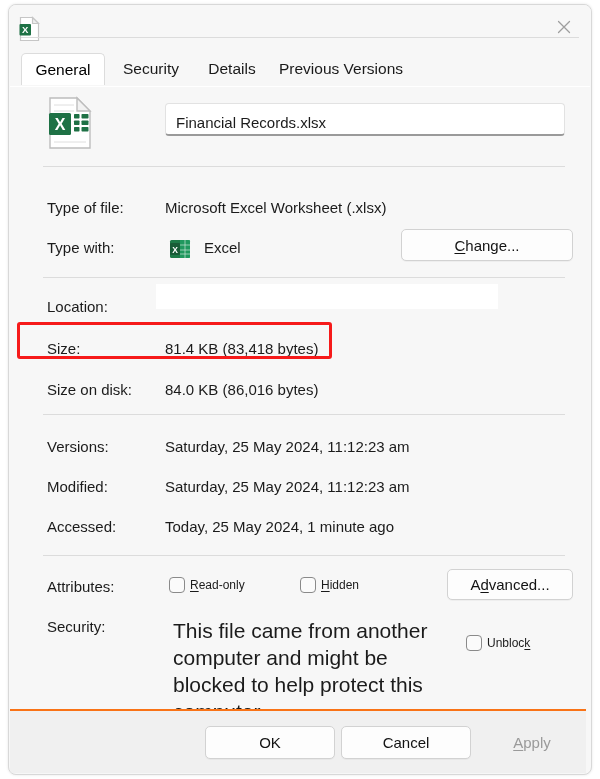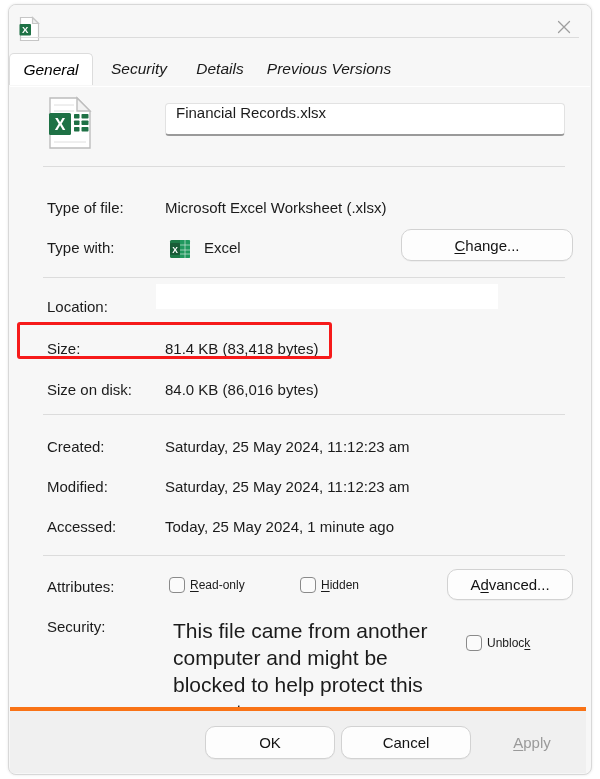--- a/index.html
+++ b/index.html
@@ -60,21 +60,21 @@
     display: flex;
     align-items: center;
     justify-content: center;
   }
   .close-btn svg { display: block; }
 
   
   .tabstrip {
     position: relative;
     height: 32px;
-    font-style: italic;
+    margin-left: 12px;
   }
   .tab {
     position: absolute;
     top: 0;
     height: 32px;
     display: flex;
     align-items: center;
     justify-content: center;
     font-size: 15.5px;
     color: #1a1a1a;
@@ -144,21 +144,21 @@
     height: 33px;
     background: #ffffff;
     border: 1px solid #e2e2e2;
     border-bottom: 2px solid #9a9a9a;
     border-radius: 4px;
     box-sizing: border-box;
   }
   .namebox span {
     position: absolute;
     left: 10px;
-    top: 0;
+    top: 10px;
     font-size: 15px;
     color: #1b1b1b;
   }
 
   
   .locbox {
     position: absolute;
     left: 146px;
     width: 342px;
     height: 25px;
@@ -166,21 +166,21 @@
   }
 
   
   .smallicon { position: absolute; left: 159px; width: 22px; height: 22px; }
 
   
   .btn {
     position: absolute;
     background: #fdfdfd;
     border: 1px solid #d2d2d2;
-    border-radius: 10px;
+    border-radius: 5px;
     box-sizing: border-box;
     display: flex;
     align-items: center;
     justify-content: center;
     font-size: 15px;
     color: #131313;
     font-family: "Liberation Sans", sans-serif;
     white-space: nowrap;
     box-shadow: 0 1px 0 rgba(0,0,0,0.035);
   }
@@ -225,21 +225,21 @@
   }
 
   
   .footer {
     position: absolute;
     left: 1px;
     right: 5px;
     bottom: 1px;
     height: 62px;
     background: #f0f0f0;
-    border-top: 4px solid #f97316;
+    border-top: 2px solid #f97316;
     margin-top: 44px;
   }
 
   
   .redbox {
     position: absolute;
     border: 3px solid #f61a1a;
     border-radius: 3px;
     box-sizing: border-box;
     pointer-events: none;
@@ -352,21 +352,21 @@
     </div>
 
     <div class="row" style="top:294px;">
       <span class="lbl">Size on disk:</span>
       <span class="val">84.0 KB (86,016 bytes)</span>
     </div>
 
     <div class="sep" style="top:327px;"></div>
 
     <div class="row" style="top:351px;">
-      <span class="lbl">Created:</span>
+      <span class="lbl">Versions:</span>
       <span class="val">Saturday, 25 May 2024, 11:12:23 am</span>
     </div>
 
     <div class="row" style="top:391px;">
       <span class="lbl">Modified:</span>
       <span class="val">Saturday, 25 May 2024, 11:12:23 am</span>
     </div>
 
     <div class="row" style="top:431px;">
       <span class="lbl">Accessed:</span>

